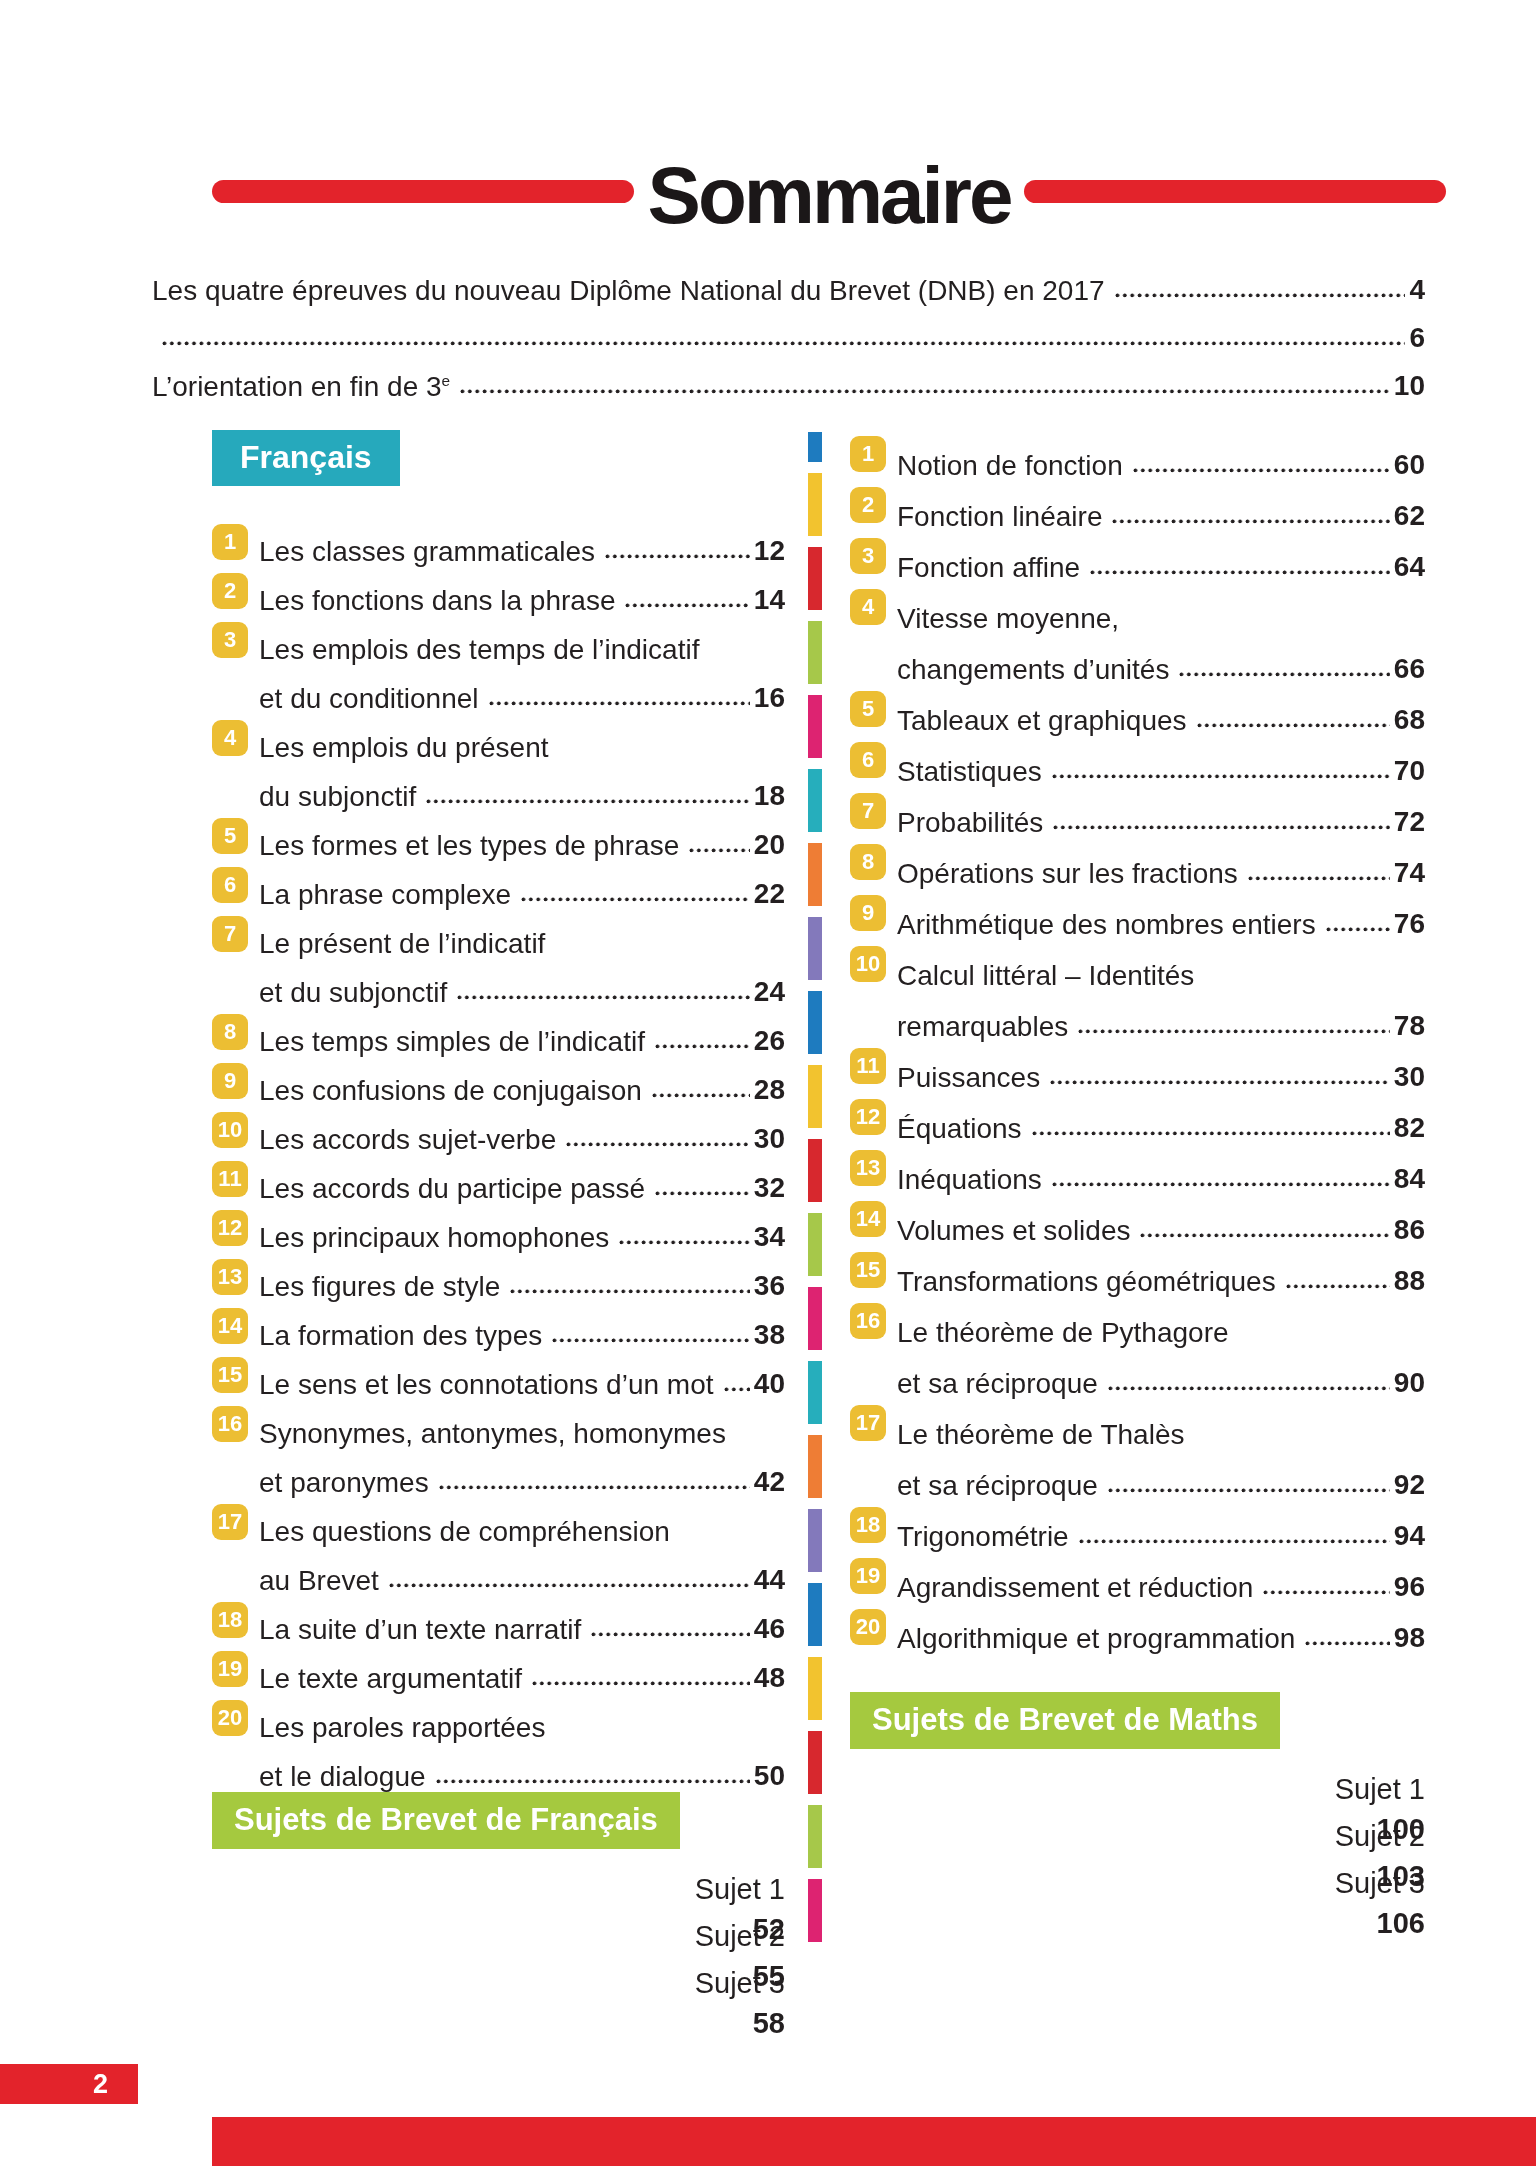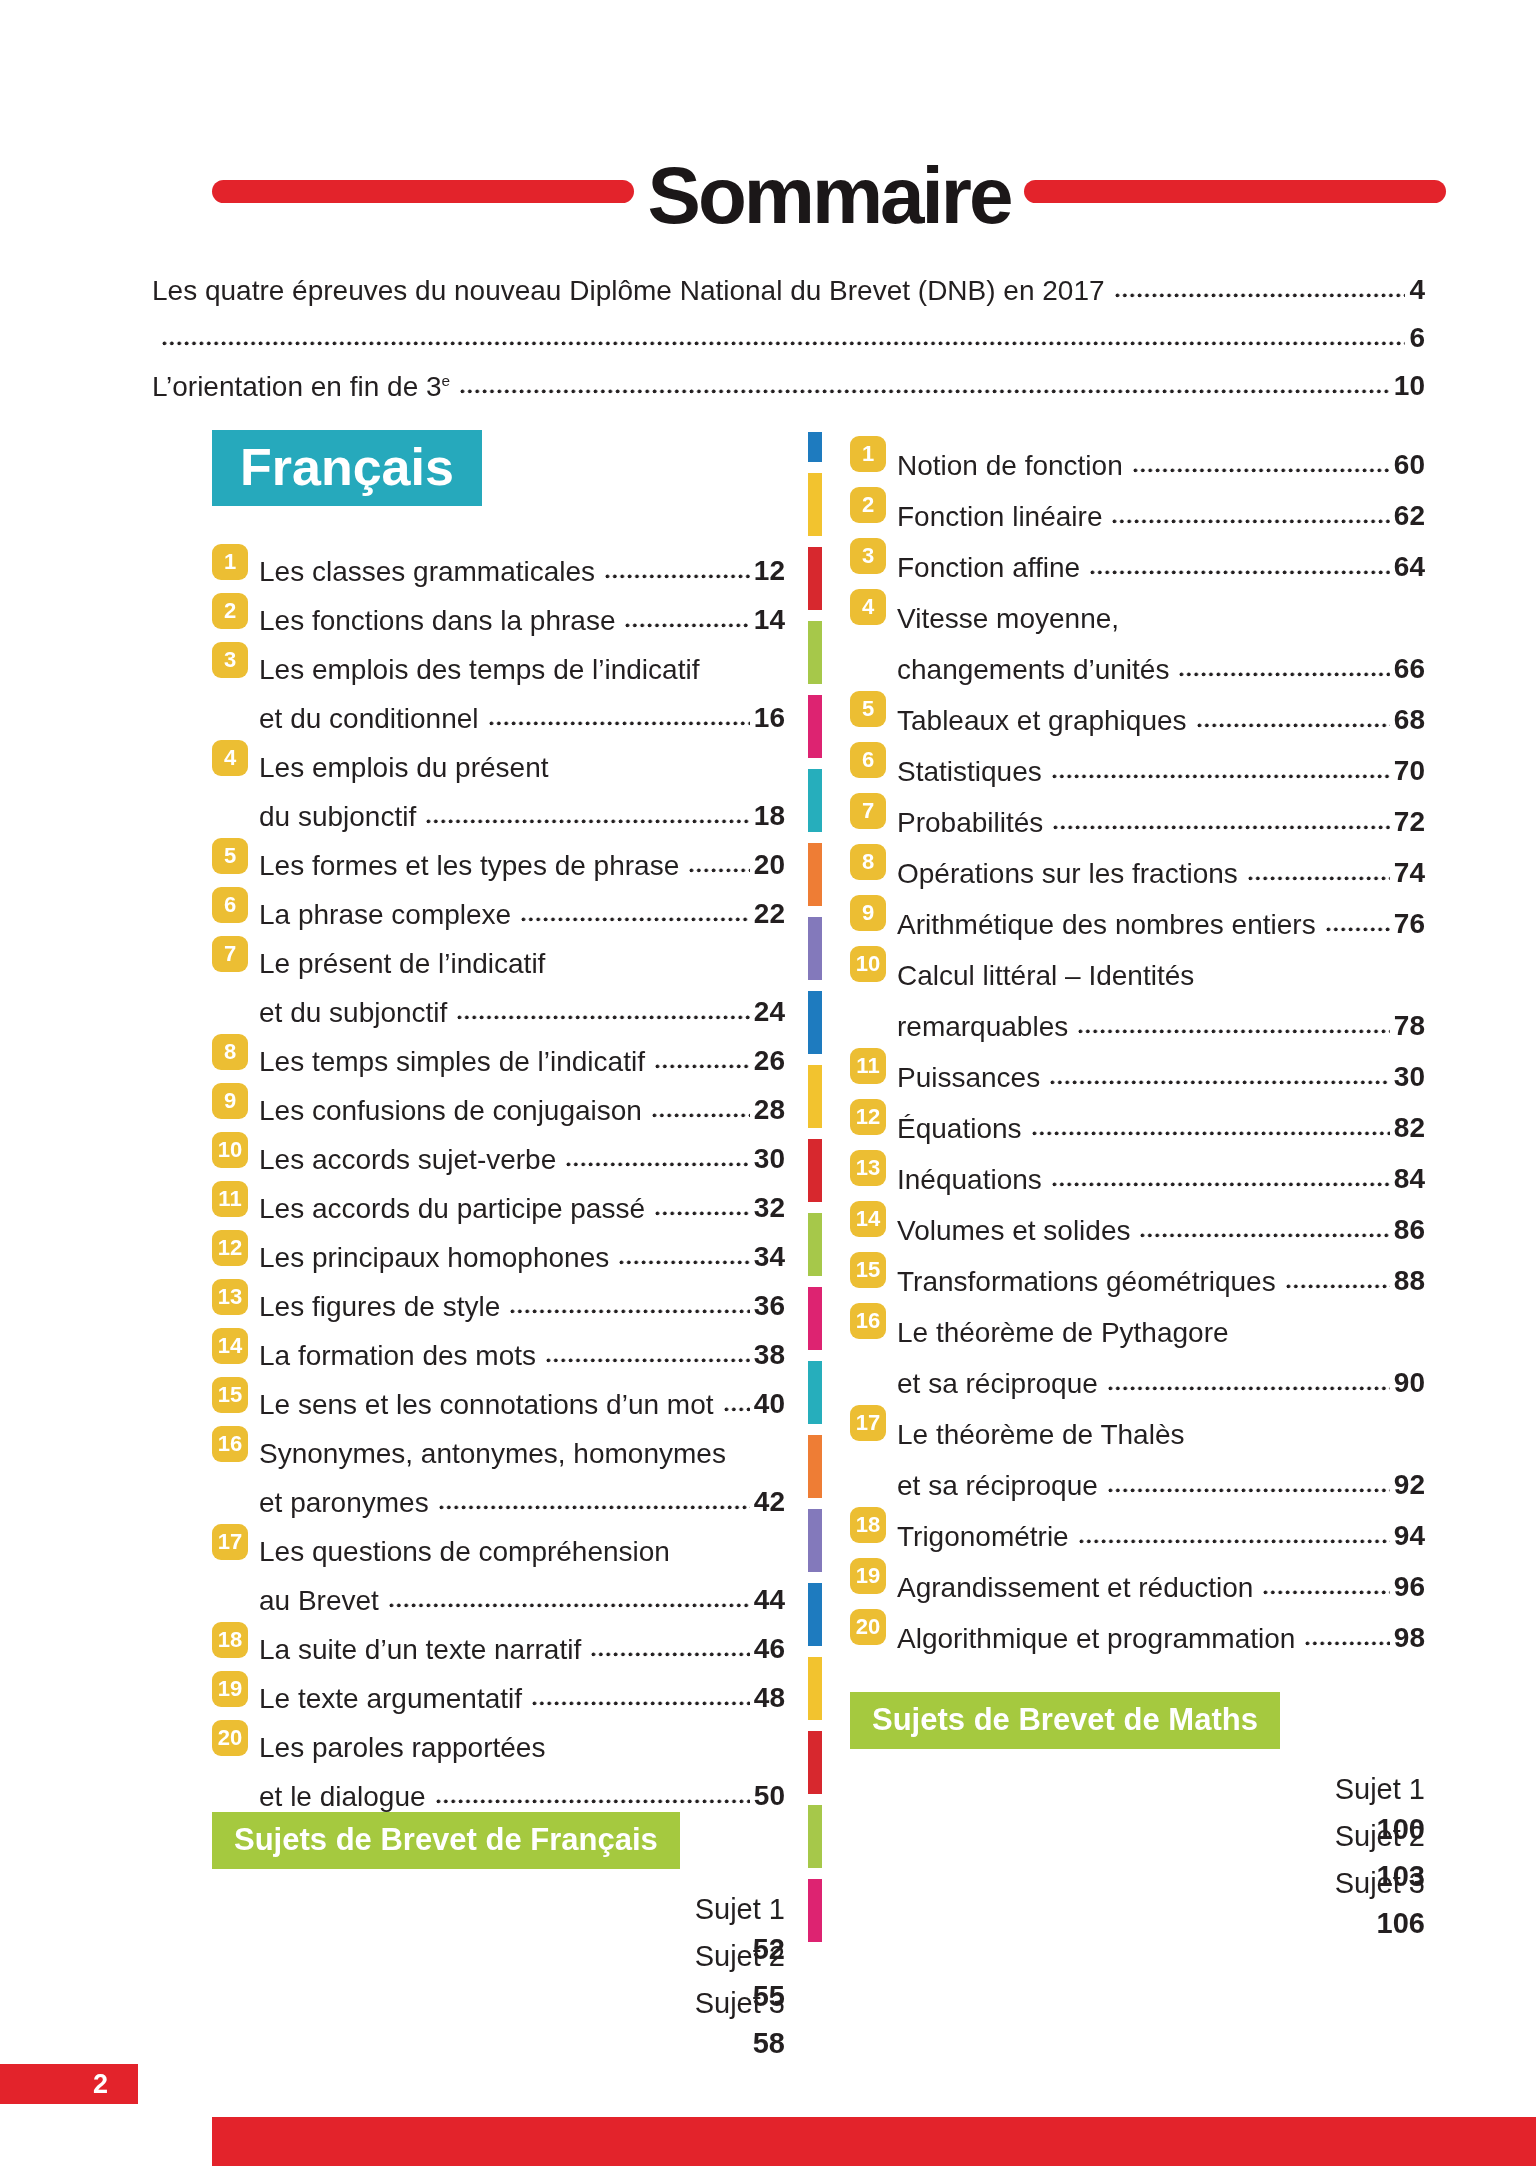--- a/index.html
+++ b/index.html
@@ -25,21 +25,21 @@
   .lbl{line-height:1.12;white-space:nowrap;}
   .dots{flex:1 1 auto;min-width:14px;height:5px;margin:0 4px 8px 10px;
     background:radial-gradient(circle at 2.4px 2.4px, var(--text) 1.6px, transparent 2.2px);
     background-size:7.4px 5px;background-repeat:repeat-x;}
   .pg{font-weight:700;}
   sup{font-size:.55em;vertical-align:super;}
   
   .col{position:absolute;top:430px;font-size:28px;}
   .col-fr{left:212px;width:573px;}
   .col-ma{left:850px;width:575px;}
-  .sec-header{display:inline-block;color:#fff;font-weight:700;font-size:52px;
+  .sec-header{display:inline-block;color:#fff;font-weight:700;font-size:32px;
     line-height:1;padding:11px 28px 13px;}
   .col-fr .sec-header{background:var(--teal-header);margin-bottom:32px;}
   .col-ma .sec-header{background:var(--orange-header);margin-bottom:28px;}
   .col-fr .entry-zone .line{height:49px;text-align:center;}
   .col-ma .entry-zone .line{height:51px;}
   .entry{display:flex;}
   .badge{flex:0 0 36px;width:36px;height:36px;margin-top:6px;margin-right:11px;
     background:var(--badge-gold);border-radius:9px;color:#fff;font-weight:700;font-size:22px;
     display:flex;align-items:center;justify-content:center;}
   .lines{flex:1 1 auto;min-width:0;display:flex;flex-direction:column;}
@@ -224,21 +224,21 @@
             <span class="lbl">Les figures de style</span>
             <span class="dots"></span>
             <span class="pg">36</span>
           </div>
         </div>
       </div>
       <div class="entry">
         <span class="badge">14</span>
         <div class="lines">
           <div class="line">
-            <span class="lbl">La formation des mots</span>
+            <span class="lbl">La formation des types</span>
             <span class="dots"></span>
             <span class="pg">38</span>
           </div>
         </div>
       </div>
       <div class="entry">
         <span class="badge">15</span>
         <div class="lines">
           <div class="line">
             <span class="lbl">Le sens et les connotations d’un mot</span>

